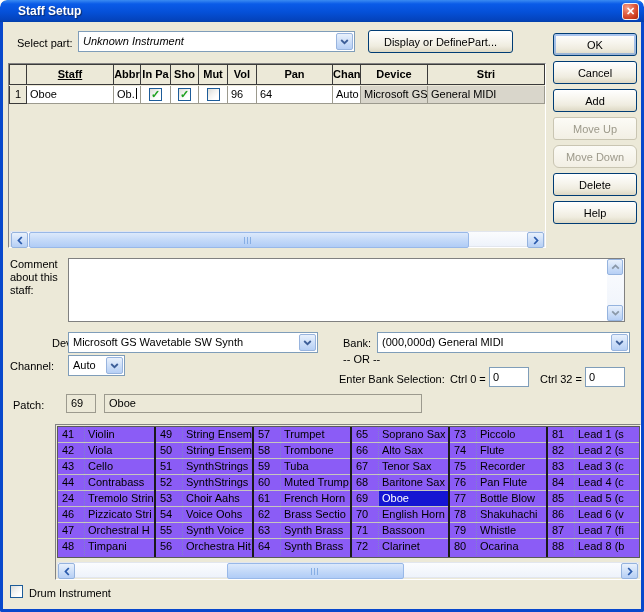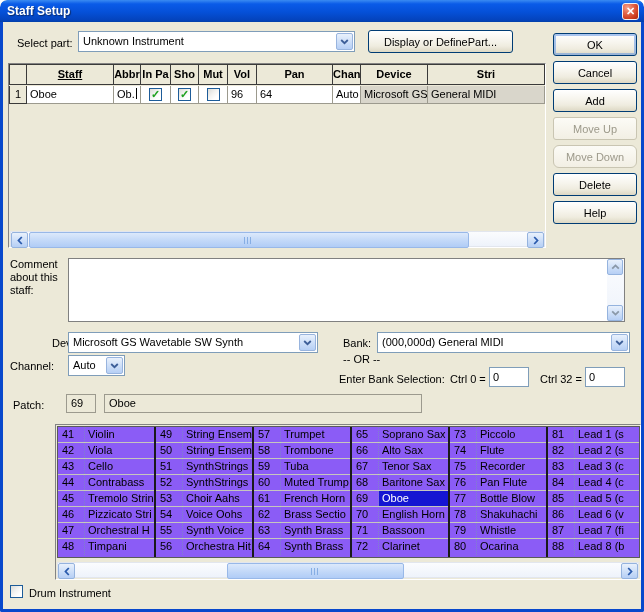--- a/index.html
+++ b/index.html
@@ -4,21 +4,21 @@
 <style>
   html,body{margin:0;padding:0;background:#fff;}
   *{box-sizing:border-box;}
   .dialog{position:relative;width:644px;height:612px;background:#ECE9D8;
     font-family:"Liberation Sans",sans-serif;font-size:11px;color:#000;
     border-radius:7px 7px 2px 2px;overflow:hidden;}
   
   .titlebar{position:absolute;left:0;top:0;right:0;height:22px;
     background:linear-gradient(180deg,#3A8BF2 0%,#0A5BE8 18%,#0550D8 55%,#0443BB 92%,#0340A8 100%);
     border-radius:7px 7px 0 0;display:flex;align-items:center;}
-  .titlebar .title{color:#fff;font-weight:bold;font-size:12px;padding-left:7px;
+  .titlebar .title{color:#fff;font-weight:bold;font-size:12px;padding-left:18px;
     text-shadow:1px 1px 1px #0A2A6A;}
   .close-btn{position:absolute;right:5px;top:3px;width:17px;height:17px;border-radius:3px;
     border:1px solid #F2F2F2;color:#fff;font-weight:bold;font-size:11px;line-height:14px;text-align:center;
     background:radial-gradient(circle at 30% 25%,#F4A18C 0%,#E56A4F 35%,#CC3A1B 75%,#A82A10 100%);}
   .edge-l{position:absolute;left:0;top:22px;bottom:0;width:3px;background:#0848CC;}
   .edge-r{position:absolute;right:0;top:22px;bottom:0;width:3px;background:#0848CC;}
   .edge-b{position:absolute;left:0;right:0;bottom:0;height:3px;background:#0848CC;}
   .lbl{position:absolute;white-space:nowrap;}
   
   .xp-btn{position:absolute;left:553px;width:84px;height:23px;display:flex;align-items:center;justify-content:center;
@@ -94,21 +94,21 @@
     <span class="title">Staff Setup</span>
     <div class="close-btn">
       <span>✕</span>
     </div>
   </div>
   <div class="edge-l"></div>
   <div class="edge-r"></div>
   <div class="edge-b"></div>
 
   <span class="lbl" style="left:17px;top:37px;">Select part:</span>
-  <div class="combo" style="left:78px;top:31px;width:277px;">
+  <div class="combo" style="left:78px;top:31px;width:277px;font-style:italic;">
     <span class="txt">Unknown Instrument</span>
     <div class="dbtn">
       <svg width="9" height="6" viewBox="0 0 9 6">
           <path d="M1.2 1 L4.5 4.2 L7.8 1" fill="none" stroke="#3C5E98" stroke-width="1.8"></path>
         </svg>
     </div>
   </div>
   <div class="push-btn" style="left:368px;top:30px;width:145px;height:23px;">
     <span>Display or DefinePart...</span>
   </div>
@@ -241,21 +241,21 @@
           </div>
           <div class="irow">
             <div class="inum">43</div>
             <div class="iname">Cello</div>
           </div>
           <div class="irow">
             <div class="inum">44</div>
             <div class="iname">Contrabass</div>
           </div>
           <div class="irow">
-            <div class="inum">45</div>
+            <div class="inum">24</div>
             <div class="iname">Tremolo Strin</div>
           </div>
           <div class="irow">
             <div class="inum">46</div>
             <div class="iname">Pizzicato Stri</div>
           </div>
           <div class="irow">
             <div class="inum">47</div>
             <div class="iname">Orchestral H</div>
           </div>

